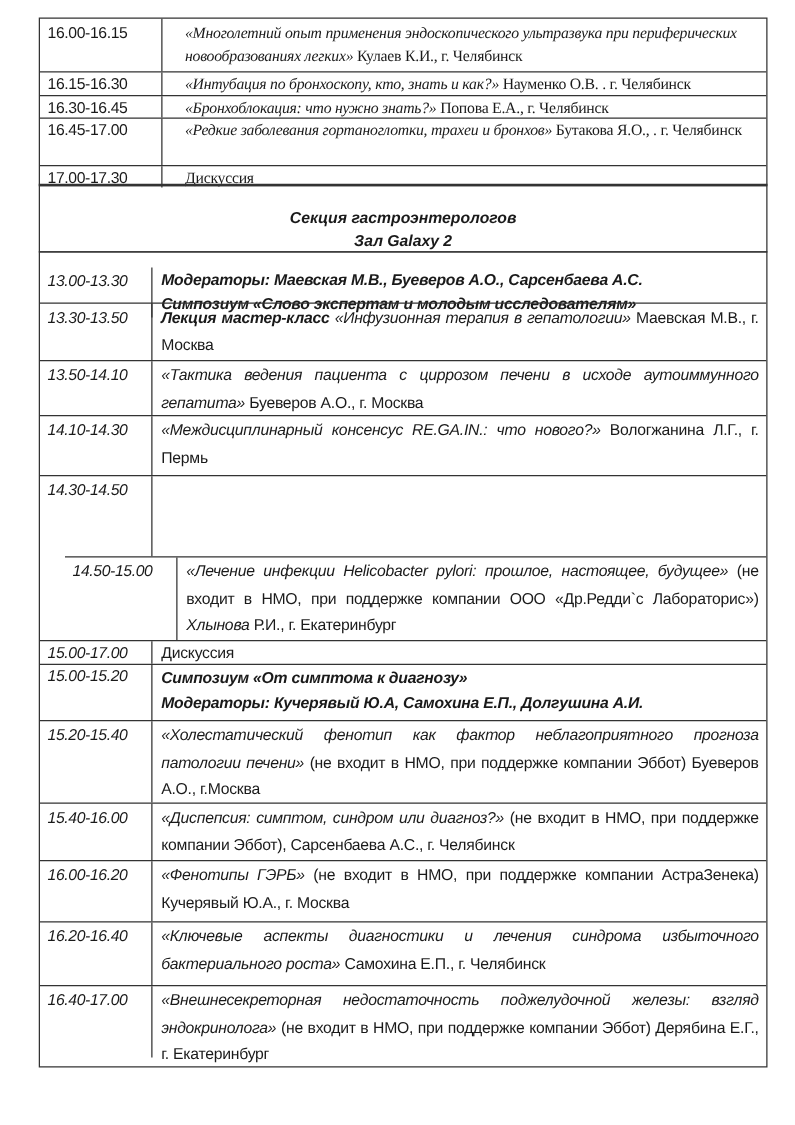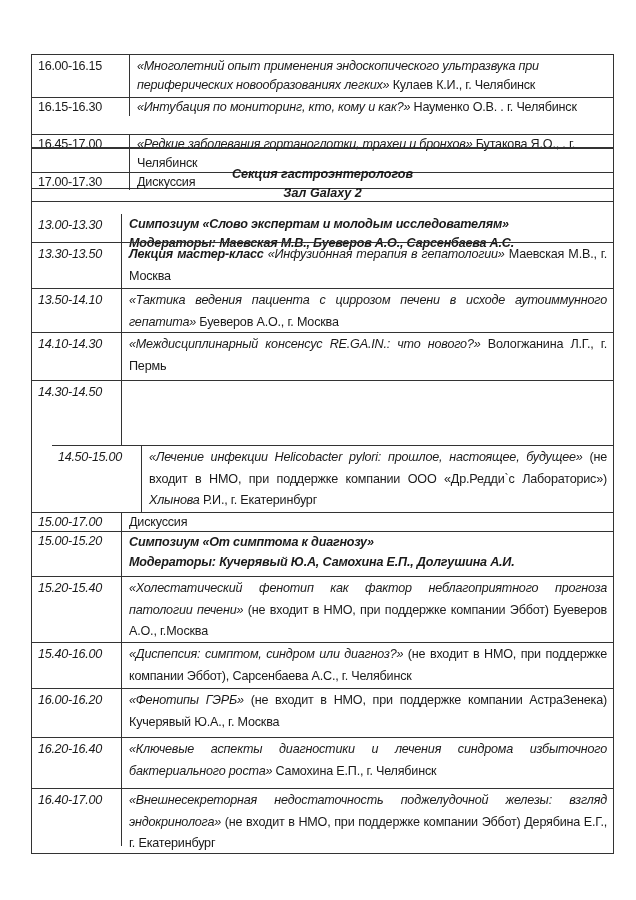--- a/index.html
+++ b/index.html
@@ -6,61 +6,65 @@
   body { width:636px; height:900px; position:relative; overflow:hidden;
          font-family:"Liberation Sans", "DejaVu Sans", sans-serif; color:#1a1a1a; }
   .tbl { position:absolute; border:1px solid #333; box-sizing:border-box; }
   .row { position:absolute; left:0; right:0; border-top:1px solid #333; box-sizing:border-box; }
   .row.first { border-top:none; }
   .time { position:absolute; left:0; top:0; bottom:0; box-sizing:border-box;
           border-right:1px solid #333; padding:2px 0 0 6px; font-size:12.6px; line-height:18px; letter-spacing:-0.3px; }
   .desc { position:absolute; top:0; bottom:0; right:0; box-sizing:border-box;
           padding:2px 6px 0 7px; font-size:12.6px; line-height:19px; letter-spacing:-0.2px; }
   .t1 .time { width:98px; }
-  .t1 .desc { left:98px; line-height:18.5px; }
+  .t1 .desc { left:109px; line-height:18.5px;font-family:Liberation Serif, serif; }
   .t2 .time { width:90px; font-style:italic; }
   .t2 .desc { left:90px; text-align:justify; line-height:21.5px; padding-top:1px; }
   .it { font-style:italic; }
   .bi { font-weight:bold; font-style:italic; }
   .section { position:absolute; left:0; right:0; text-align:center; font-style:italic; font-weight:bold;
              font-size:12.6px; line-height:20px; }
 </style>
 </head>
 <body>
 
-<div class="tbl" style="left:31px; top:14px; width:583px; height:135px;margin-top:40px;">
+<div class="tbl" style="left:31px; top:14px; width:583px; height:135px;">
   <div class="row first t1" style="top:0; height:42px;">
     <div class="time">16.00-16.15</div>
     <div class="desc"><span class="it">«Многолетний опыт применения эндоскопического  ультразвука при периферических новообразованиях легких»</span><span> Кулаев К.И., г. Челябинск</span></div>
   </div>
   <div class="row t1" style="top:42px; height:19px;">
     <div class="time" style="padding-top:0">16.15-16.30</div>
-    <div class="desc" style="padding-top:0"><span class="it">«Интубация по мониторинг, кто, кому и как?»</span><span> Науменко О.В. . г. Челябинск</span></div>
+    <div class="desc" style="padding-top:0"><span class="it">«Интубация по бронхоскопу, кто, знать и как?»</span><span> Науменко О.В. . г. Челябинск</span></div>
+  </div>
+  <div class="row t1" style="top:61px; height:18px;">
+    <div class="time" style="padding-top:0">16.30-16.45</div>
+    <div class="desc" style="padding-top:0"><span class="it">«Бронхоблокация: что нужно знать?»</span><span>  Попова Е.А., г. Челябинск</span></div>
   </div>
   <div class="row t1" style="top:79px; height:38px;">
     <div class="time" style="padding-top:0">16.45-17.00</div>
     <div class="desc" style="padding-top:0"><span class="it">«Редкие заболевания гортаноглотки, трахеи и  бронхов»</span><span>  Бутакова Я.О., . г. Челябинск</span></div>
   </div>
   <div class="row t1" style="top:117px; height:18px;">
     <div class="time" style="padding-top:0">17.00-17.30</div>
     <div class="desc" style="padding-top:0"><span>Дискуссия</span></div>
   </div>
 </div>
 
 <div class="tbl" style="left:31px; top:147px; width:583px; height:55px; border-top:2px solid #333;">
   <div class="section" style="top:15px;">Секция гастроэнтерологов</div>
   <div class="section" style="top:34px;">Зал Galaxy 2</div>
 </div>
 
 <div class="tbl" style="left:31px; top:201px; width:583px; height:653px;">
   <div class="row first t2" style="top:12px; height:40px;">
     <div class="time">13.00-13.30</div>
     <div class="desc" style="line-height:19px;">
+        <div class="bi">Модераторы: Маевская М.В., Буеверов А.О., Сарсенбаева А.С.</div>
         <div class="bi">Симпозиум «Слово экспертам и молодым исследователям»</div>
-        <div class="bi">Модераторы: Маевская М.В., Буеверов А.О., Сарсенбаева А.С.</div>
       </div>
   </div>
   <div class="row t2" style="top:40px; height:46px;">
     <div class="time">13.30-13.50</div>
     <div class="desc"><span class="bi">Лекция мастер-класс</span><span class="it"> «Инфузионная терапия в гепатологии»</span><span> Маевская М.В., г. Москва</span></div>
   </div>
   <div class="row t2" style="top:86px; height:44px;">
     <div class="time">13.50-14.10</div>
     <div class="desc"><span class="it">«Тактика ведения пациента с циррозом печени в исходе аутоиммунного гепатита»</span><span> Буеверов А.О., г. Москва</span></div>
   </div>

